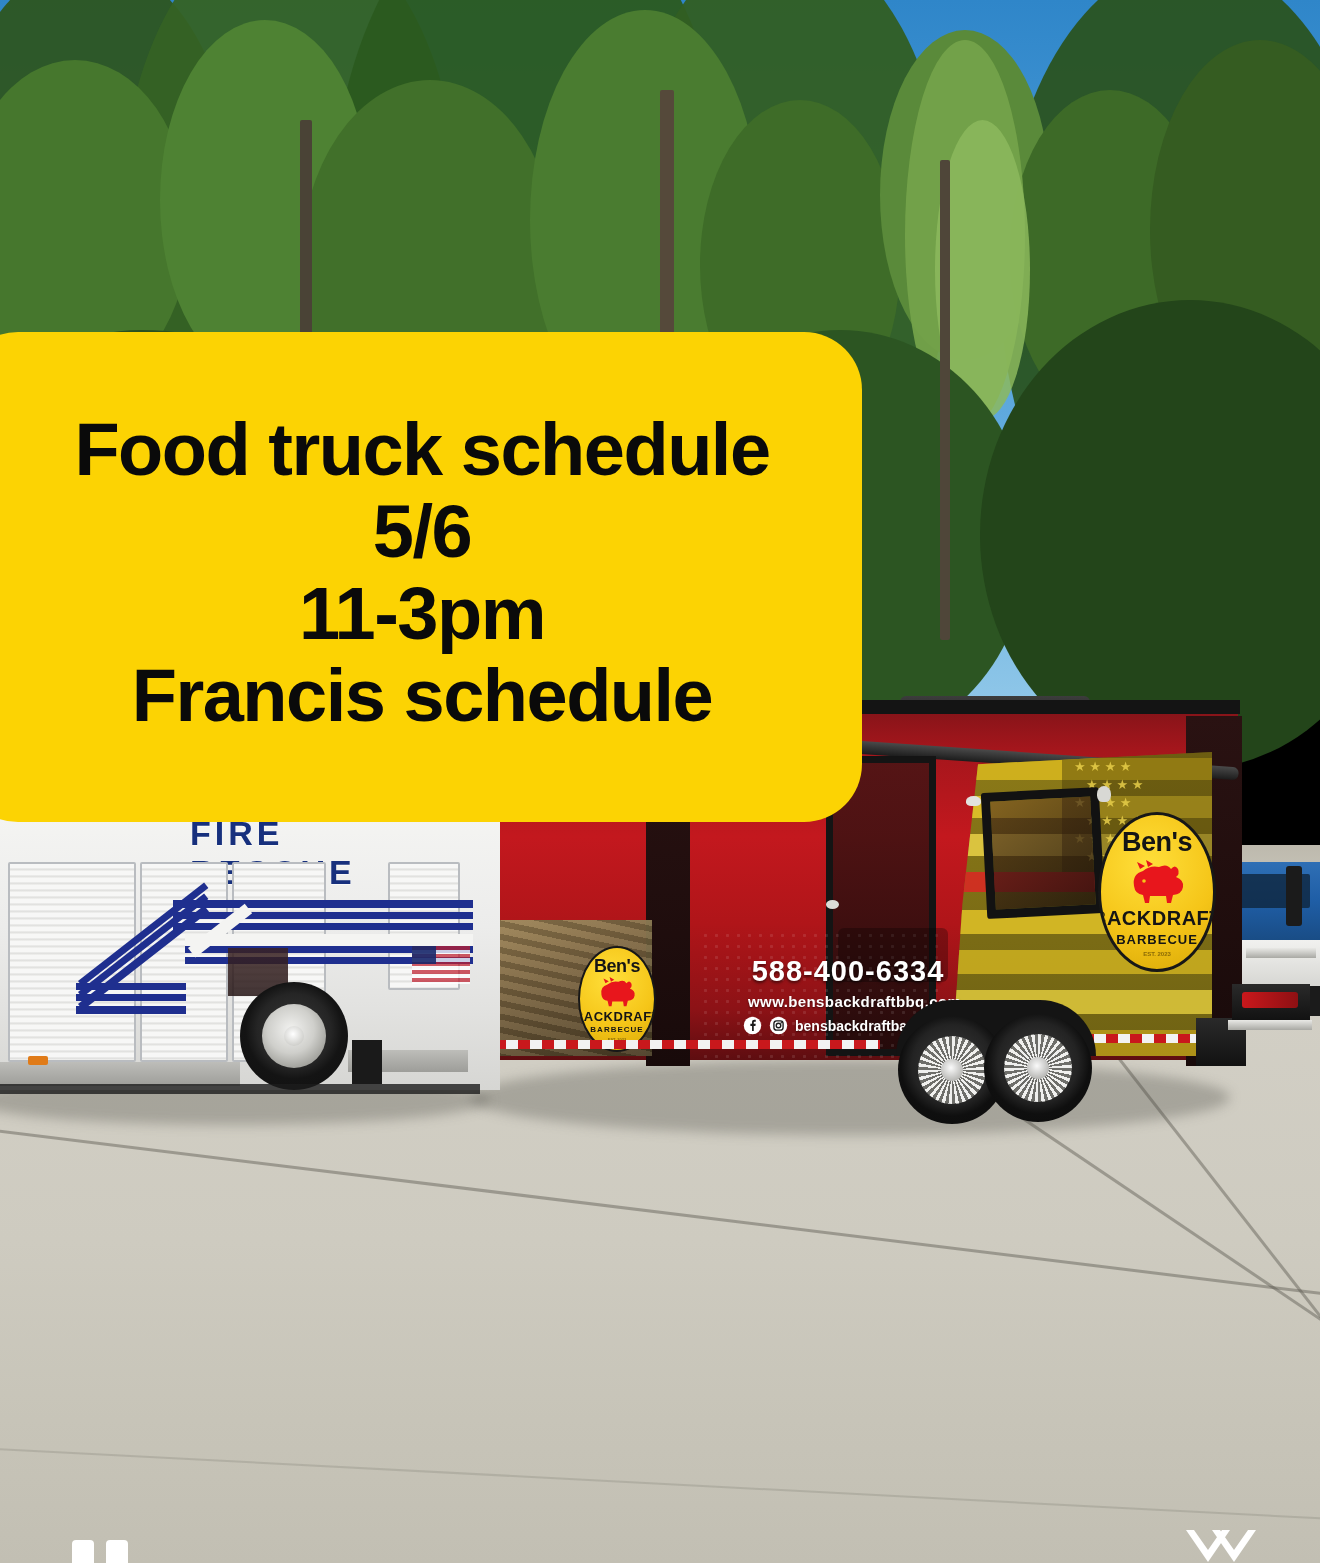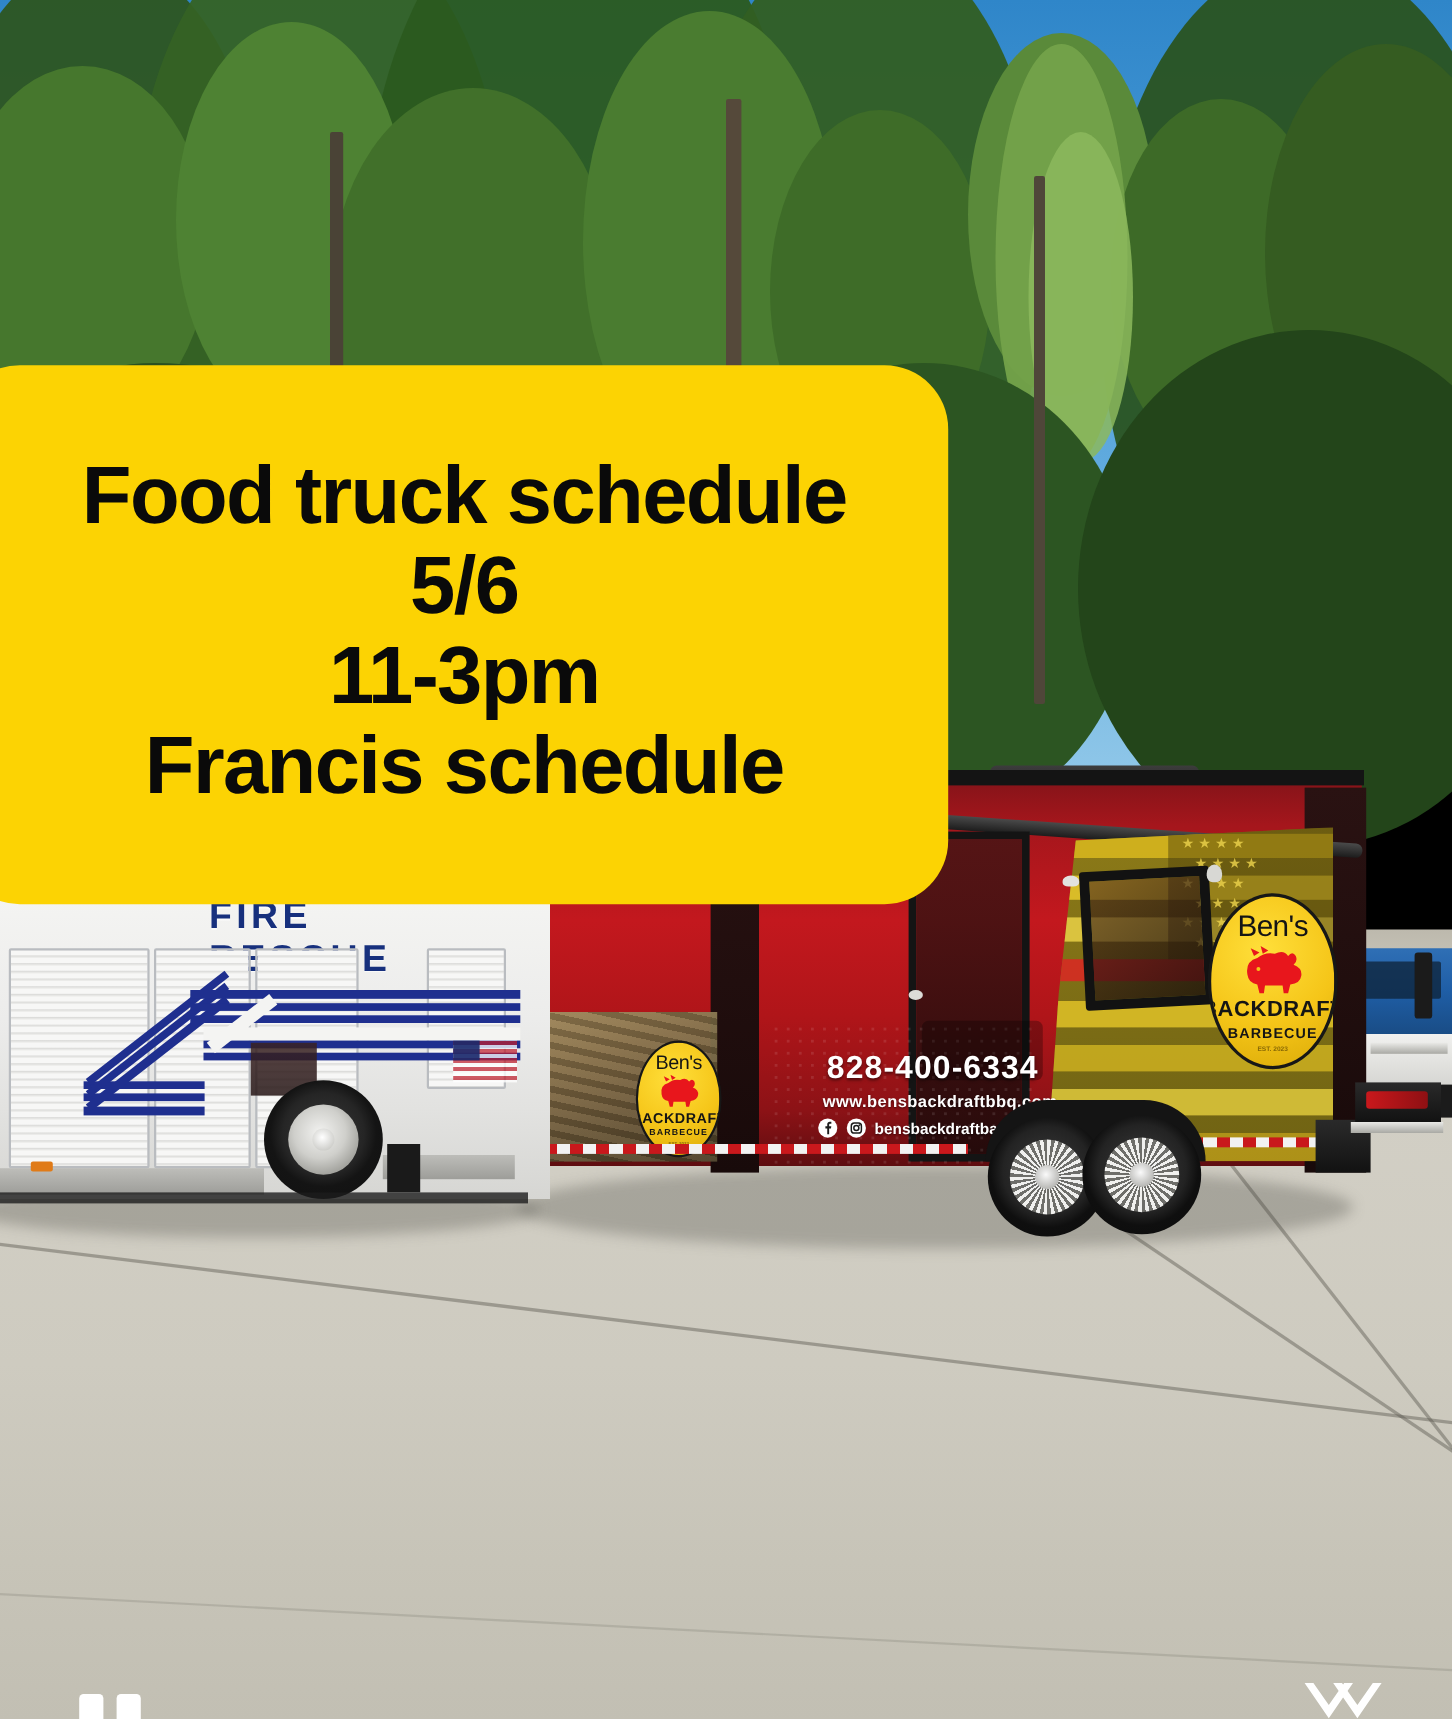--- a/index.html
+++ b/index.html
@@ -101,21 +101,21 @@
   .tr-hitch { position:absolute; background:linear-gradient(180deg,#2a2a2a,#121212); }
 
   
   .logo {
     position:absolute; border-radius:50%;
     background:radial-gradient(circle at 42% 32%, #ffdf3a 0%, #f5c518 55%, #d9a907 100%);
     border:3px solid #171717;
     display:flex; flex-direction:column; align-items:center; justify-content:center;
     overflow:hidden;
   }
-  .logo-name { color:#151515; font-weight:400; letter-spacing:-.5px; }
+  .logo-name { color:#151515; font-weight:700; letter-spacing:-.5px; }
   .logo-pig { position:relative; }
   .logo-b1 { color:#151515; font-weight:900; letter-spacing:.5px; }
   .logo-b2 { color:#151515; font-weight:900; letter-spacing:1px; }
   .logo-est { color:#8a6a06; font-weight:800; }
 
   .contact { position:absolute; text-align:center; }
   .c-phone { color:#fff; font-weight:900; letter-spacing:1px; font-size:29px;
              text-shadow:0 2px 3px rgba(0,0,0,.55); }
   .c-web { color:#fff; font-weight:800; font-size:15px; letter-spacing:.4px;
            text-shadow:0 1px 2px rgba(0,0,0,.55); margin-top:5px; }
@@ -287,21 +287,21 @@
                    Q58 20 57 27 Q56 34 47 35 L45 43 L41 43 L40 36 L24 36 L23 43 L19 43 L17 35
                    Q9 34 8 26 Z M14 9 L11 2 L19 6 Z M22 7 L20 0 L27 4 Z" fill="#e8161c"></path>
         </svg>
       </div>
       <div class="logo-b1" style="font-size:13px; margin-top:2px;">BACKDRAFT</div>
       <div class="logo-b2" style="font-size:8px; margin-top:1px;">BARBECUE</div>
       <div class="logo-est" style="font-size:4px; margin-top:3px;">EST. 2023</div>
     </div>
 
     <div class="contact" style="left:748px; top:955px; width:200px;">
-      <div class="c-phone">828-400-6334</div>
+      <div class="c-phone">588-400-6334</div>
       <div class="c-web">www.bensbackdraftbbq.com</div>
       <div class="c-social">
         <span class="ico">
           <svg viewBox="0 0 24 24" width="19" height="19" aria-hidden="true">
             <circle cx="12" cy="12" r="11" fill="#ffffff"></circle>
             <path d="M13.6 12.6h2.1l.35-2.7h-2.45V8.45c0-.78.22-1.3 1.33-1.3h1.2V4.74c-.2-.03-.93-.09-1.77-.09-1.75 0-2.95 1.07-2.95 3.03V9.9H9.3v2.7h2.11V19h2.19z" fill="#1c1c1c"></path>
           </svg>
         </span>
         <span class="ico">
           <svg viewBox="0 0 24 24" width="19" height="19" aria-hidden="true">

